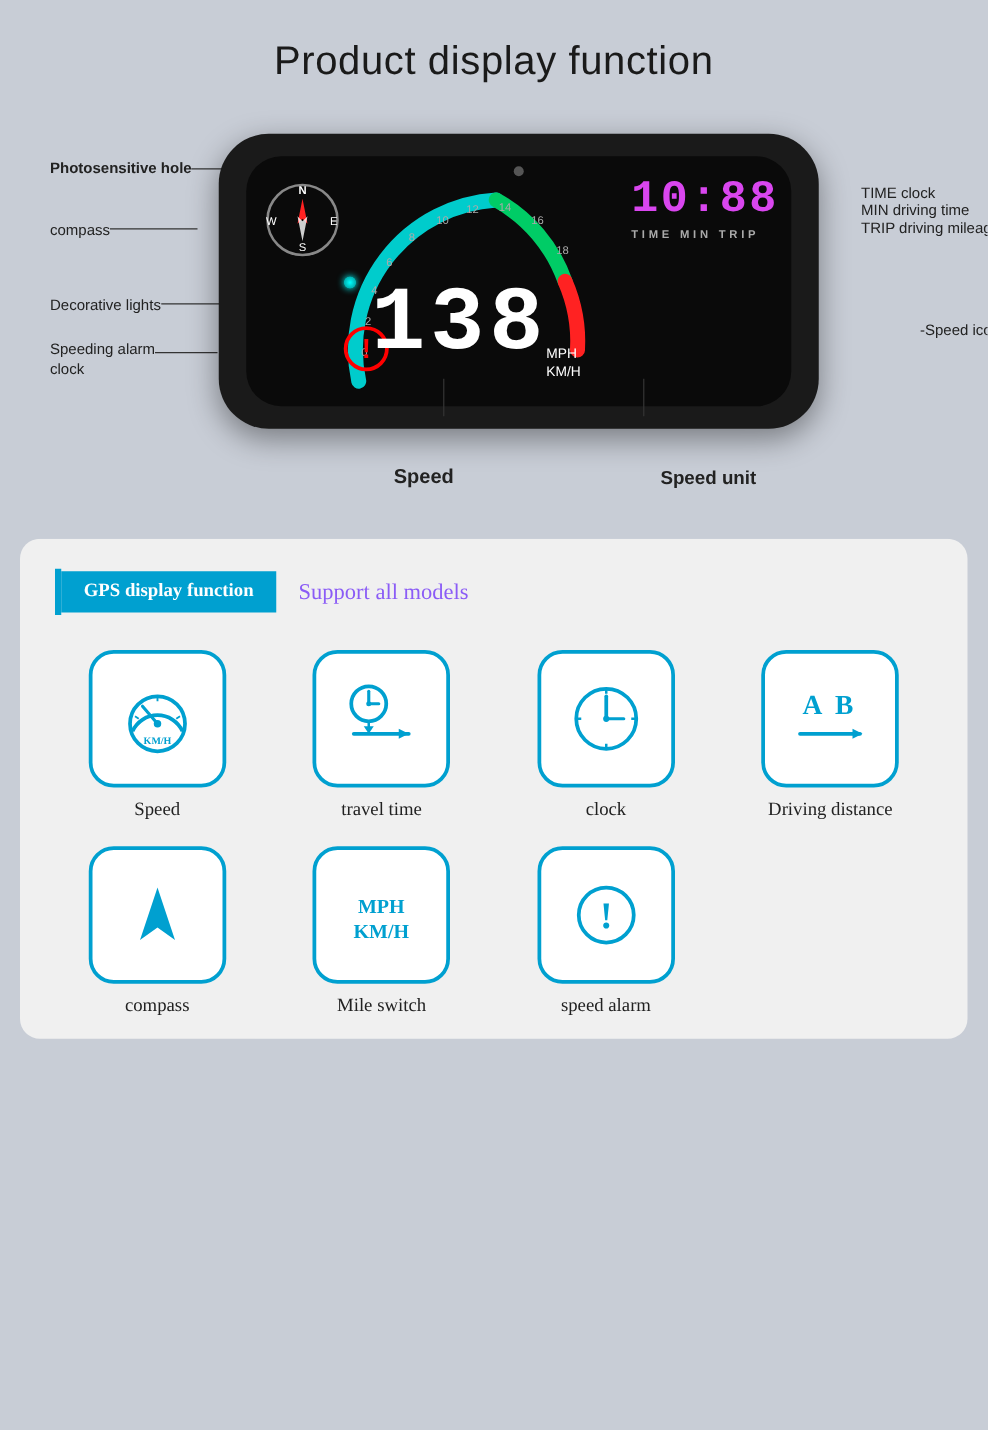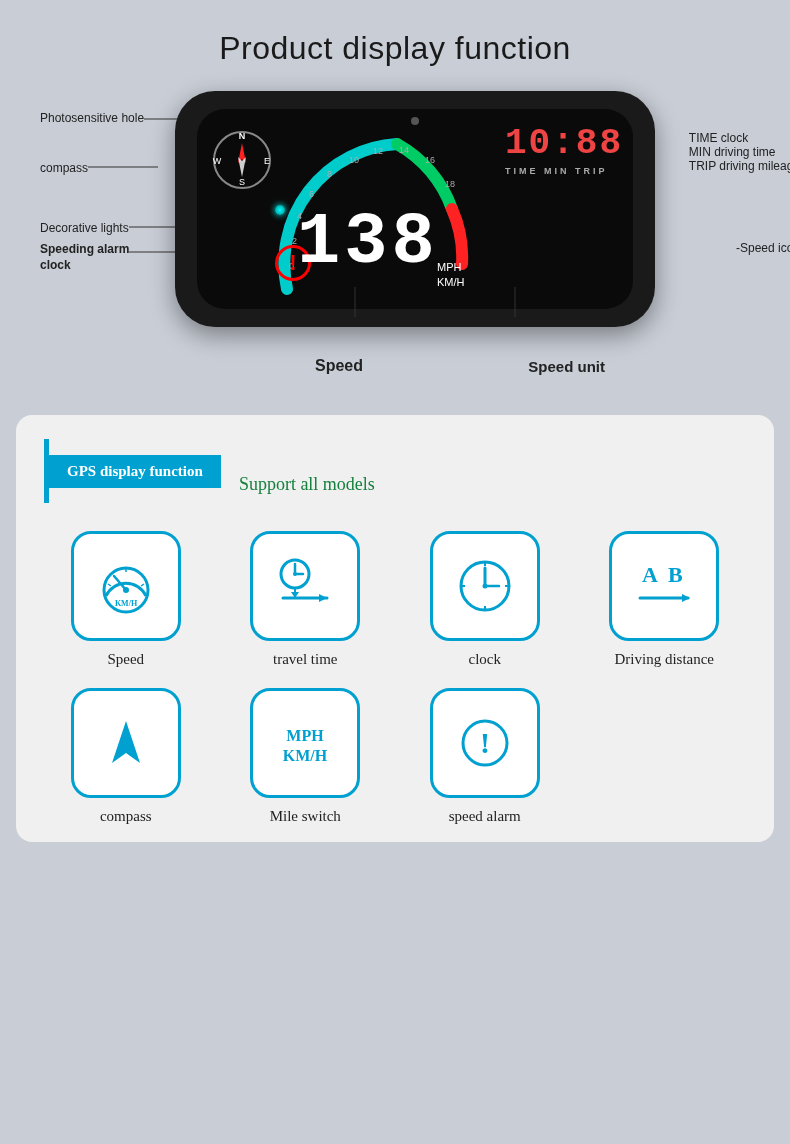--- a/index.html
+++ b/index.html
@@ -16,21 +16,21 @@
       background: #c8cdd6;
       padding: 30px 20px 40px;
       position: relative;
     }
 
     .main-title {
       text-align: center;
       font-size: 32px;
       font-weight: 400;
       color: #1a1a1a;
-      margin-bottom: 24px;
+      margin-bottom: 40px;
       letter-spacing: 0.5px;
     }
 
     .hud-device {
       background: #1a1a1a;
       border-radius: 40px;
       padding: 18px 22px;
       box-shadow: 0 8px 24px rgba(0,0,0,0.4);
       position: relative;
     }
@@ -104,21 +104,21 @@
     
     .time-display {
       position: absolute;
       top: 14px;
       right: 10px;
       text-align: left;
     }
     .time-digits {
       font-size: 36px;
       font-weight: bold;
-      color: #ef4444;
+      color: #d946ef;
       font-family: 'Courier New', monospace;
       letter-spacing: 2px;
     }
     .time-labels {
       color: #aaa;
       font-size: 9px;
       letter-spacing: 3px;
       margin-top: 2px;
       font-weight: bold;
     }
@@ -180,25 +180,24 @@
     .gps-tab-active {
       background: #00a0d0;
       color: white;
       padding: 8px 18px;
       font-size: 15px;
       font-weight: bold;
       margin-left: 0;
     }
 
     .gps-tab-inactive {
-      color: #15803d;
+      color: #8b5cf6;
       padding: 8px 18px;
       font-size: 18px;
       font-weight: 500;
-      margin-top: 27px;
     }
 
     .features-grid {
       display: grid;
       grid-template-columns: repeat(4, 1fr);
       gap: 20px 16px;
     }
 
     .feature-item {
       display: flex;
@@ -237,42 +236,42 @@
     }
   </style>
 </head>
 <body>
 
 <div class="top-section">
   <h1 class="main-title">Product display function</h1>
 
   <div style="position:relative; width:790px; margin: 0 auto;">
 
-    <div class="ann-label" style="top:20px; left:20px;">
+    <div class="ann-label" style="top:20px; left:20px;font-weight:bold;">
       <span>Photosensitive hole</span>
       <svg style="position:absolute;top:8px;left:100%;overflow:visible;" width="120" height="2">
           <line x1="0" y1="0" x2="100" y2="0" stroke="#333" stroke-width="1"></line>
         </svg>
     </div>
 
     <div class="ann-label" style="top:70px; left:20px;">
       <span>compass</span>
       <svg style="position:absolute;top:6px;left:100%;overflow:visible;" width="80" height="2">
           <line x1="0" y1="0" x2="70" y2="0" stroke="#333" stroke-width="1"></line>
         </svg>
     </div>
 
     <div class="ann-label" style="top:130px; left:20px;">
       <span>Decorative lights</span>
       <svg style="position:absolute;top:6px;left:100%;overflow:visible;" width="80" height="2">
           <line x1="0" y1="0" x2="60" y2="0" stroke="#333" stroke-width="1"></line>
         </svg>
     </div>
 
-    <div class="ann-label" style="top:151px; left:20px; line-height:1.3;font-weight:bold;">
+    <div class="ann-label" style="top:165px; left:20px; line-height:1.3;">
       <span>Speeding alarm</span><br><span>clock</span>
       <svg style="position:absolute;top:10px;left:100%;overflow:visible;" width="80" height="2">
           <line x1="0" y1="0" x2="50" y2="0" stroke="#333" stroke-width="1"></line>
         </svg>
     </div>
 
     <div class="ann-label" style="top:40px; right:10px; text-align:left;">
       <span>TIME clock</span><br>
       <span>MIN driving time</span><br>
       <span>TRIP driving mileage</span>

